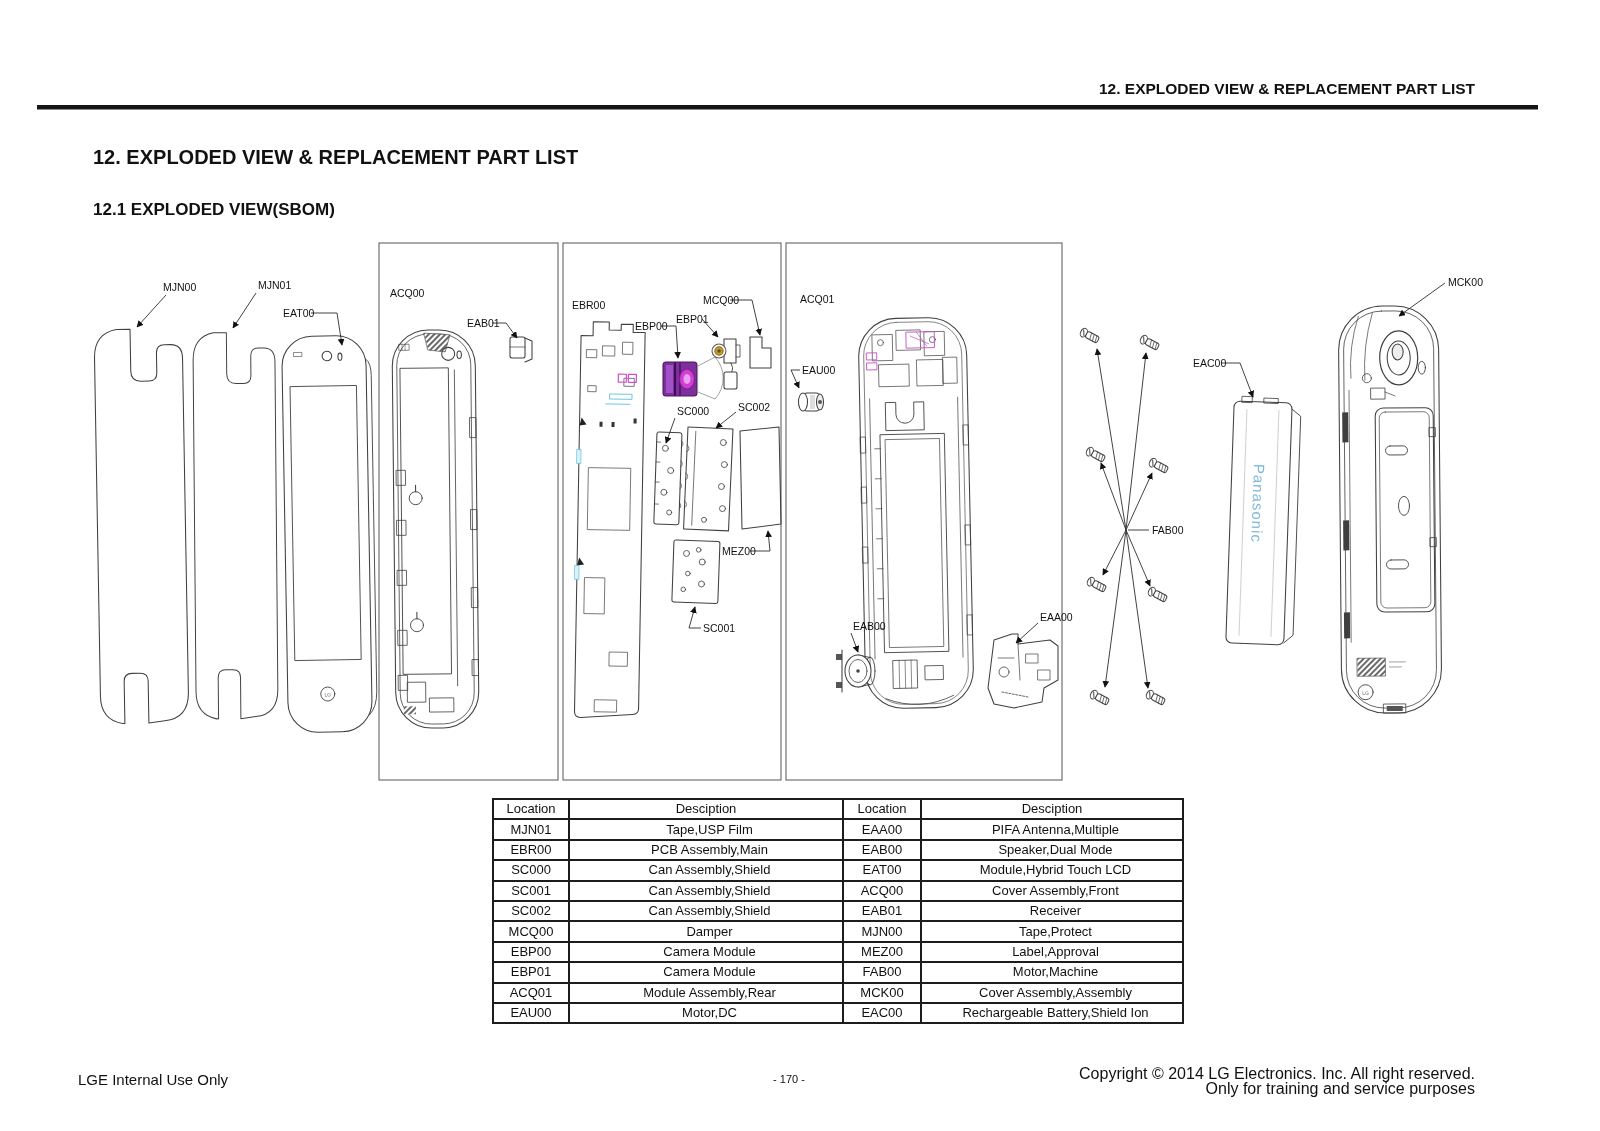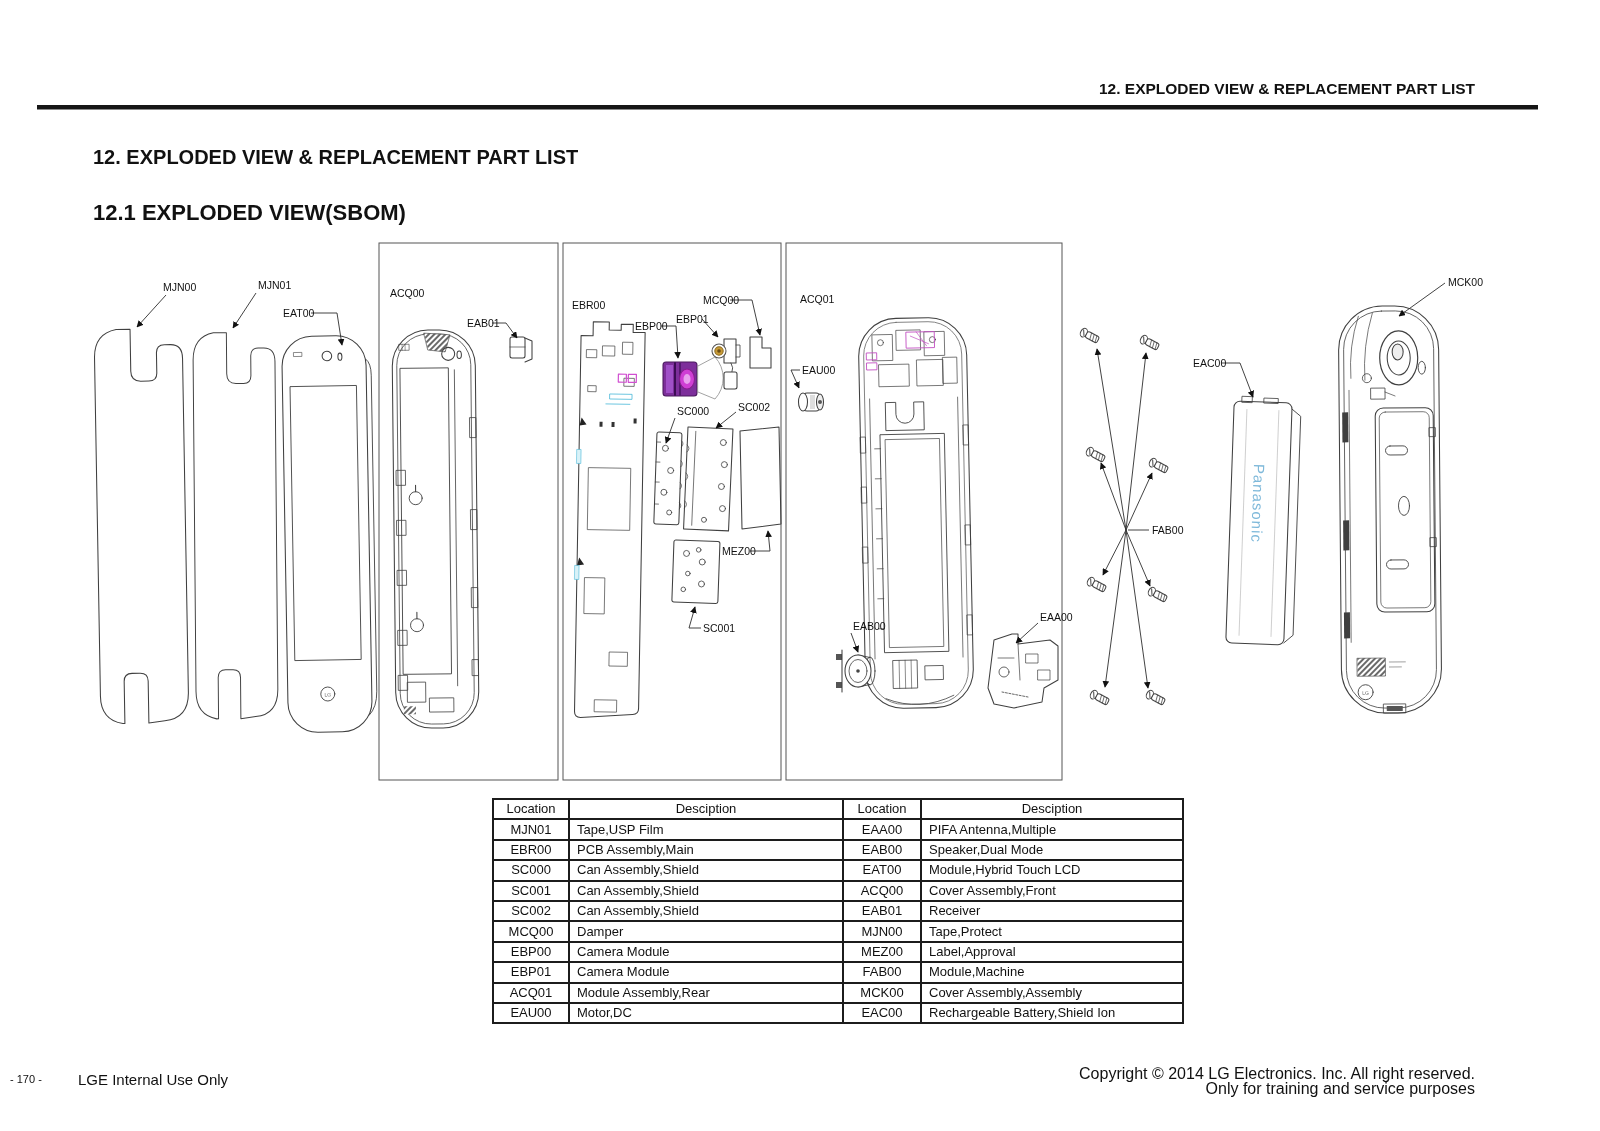--- a/index.html
+++ b/index.html
@@ -4,34 +4,34 @@
 <style>
   html,body{margin:0;padding:0;}
   body{
     width:1600px;height:1131px;position:relative;background:#fff;overflow:hidden;
     font-family:"Liberation Sans",sans-serif;color:#111;
   }
   .abs{position:absolute;}
   .running-header{top:80px;right:125px;font-size:15.5px;font-weight:bold;white-space:nowrap;}
   .head-rule{top:105px;left:37px;width:1501px;height:4px;background:#161616;border-bottom:1px solid #8a8a8a;}
   .main-title{top:146px;left:93px;font-size:20px;font-weight:bold;white-space:nowrap;}
-  .sub-title{top:200px;left:93px;font-size:22px;font-weight:bold;white-space:nowrap;}
+  .sub-title{top:200px;left:93px;font-size:17px;font-weight:bold;white-space:nowrap;}
   svg.diagram{top:0;left:0;}
   svg text.lbl{font-family:"Liberation Sans",sans-serif;font-size:10.5px;fill:#111;}
   svg text.tiny{font-family:"Liberation Sans",sans-serif;font-size:5px;fill:#666;}
   svg text.brand{font-family:"Liberation Sans",sans-serif;font-size:15px;fill:#7fb9da;letter-spacing:1px;}
   .parts-table{top:798px;left:492px;}
   table{border-collapse:collapse;table-layout:fixed;width:690px;background:#fff;}
   th,td{border:2px solid #1c1c1c;height:18.4px;padding:0;font-size:13px;font-weight:400;
         white-space:nowrap;overflow:hidden;line-height:18px;}
   th{text-align:center;}
   td.loc{text-align:center;}
-  td.desc{text-align:left;padding-left:7px;}
+  td.desc{text-align:center;padding-left:7px;}
   .f-left{top:1071px;left:78px;font-size:15px;}
-  .f-center{top:1073px;left:10px;width:1570px;font-size:11px;}
+  .f-center{top:1073px;left:4px;width:1570px;text-align:center;font-size:11px;}
   .f-right{top:1067px;right:125px;font-size:16px;text-align:right;line-height:14.5px;}
 </style>
 </head>
 <body>
 
 <div class="abs running-header">12. EXPLODED VIEW &amp; REPLACEMENT PART LIST</div>
 <div class="abs head-rule"></div>
 <div class="abs main-title">12. EXPLODED VIEW &amp; REPLACEMENT PART LIST</div>
 <div class="abs sub-title">12.1 EXPLODED VIEW(SBOM)</div>
 
@@ -418,21 +418,21 @@
       <tr>
         <td class="loc">EBP00</td>
         <td class="desc">Camera Module</td>
         <td class="loc">MEZ00</td>
         <td class="desc">Label,Approval</td>
       </tr>
       <tr>
         <td class="loc">EBP01</td>
         <td class="desc">Camera Module</td>
         <td class="loc">FAB00</td>
-        <td class="desc">Module,Machine</td>
+        <td class="desc">Motor,Machine</td>
       </tr>
       <tr>
         <td class="loc">ACQ01</td>
         <td class="desc">Module Assembly,Rear</td>
         <td class="loc">MCK00</td>
         <td class="desc">Cover Assembly,Assembly</td>
       </tr>
       <tr>
         <td class="loc">EAU00</td>
         <td class="desc">Motor,DC</td>

